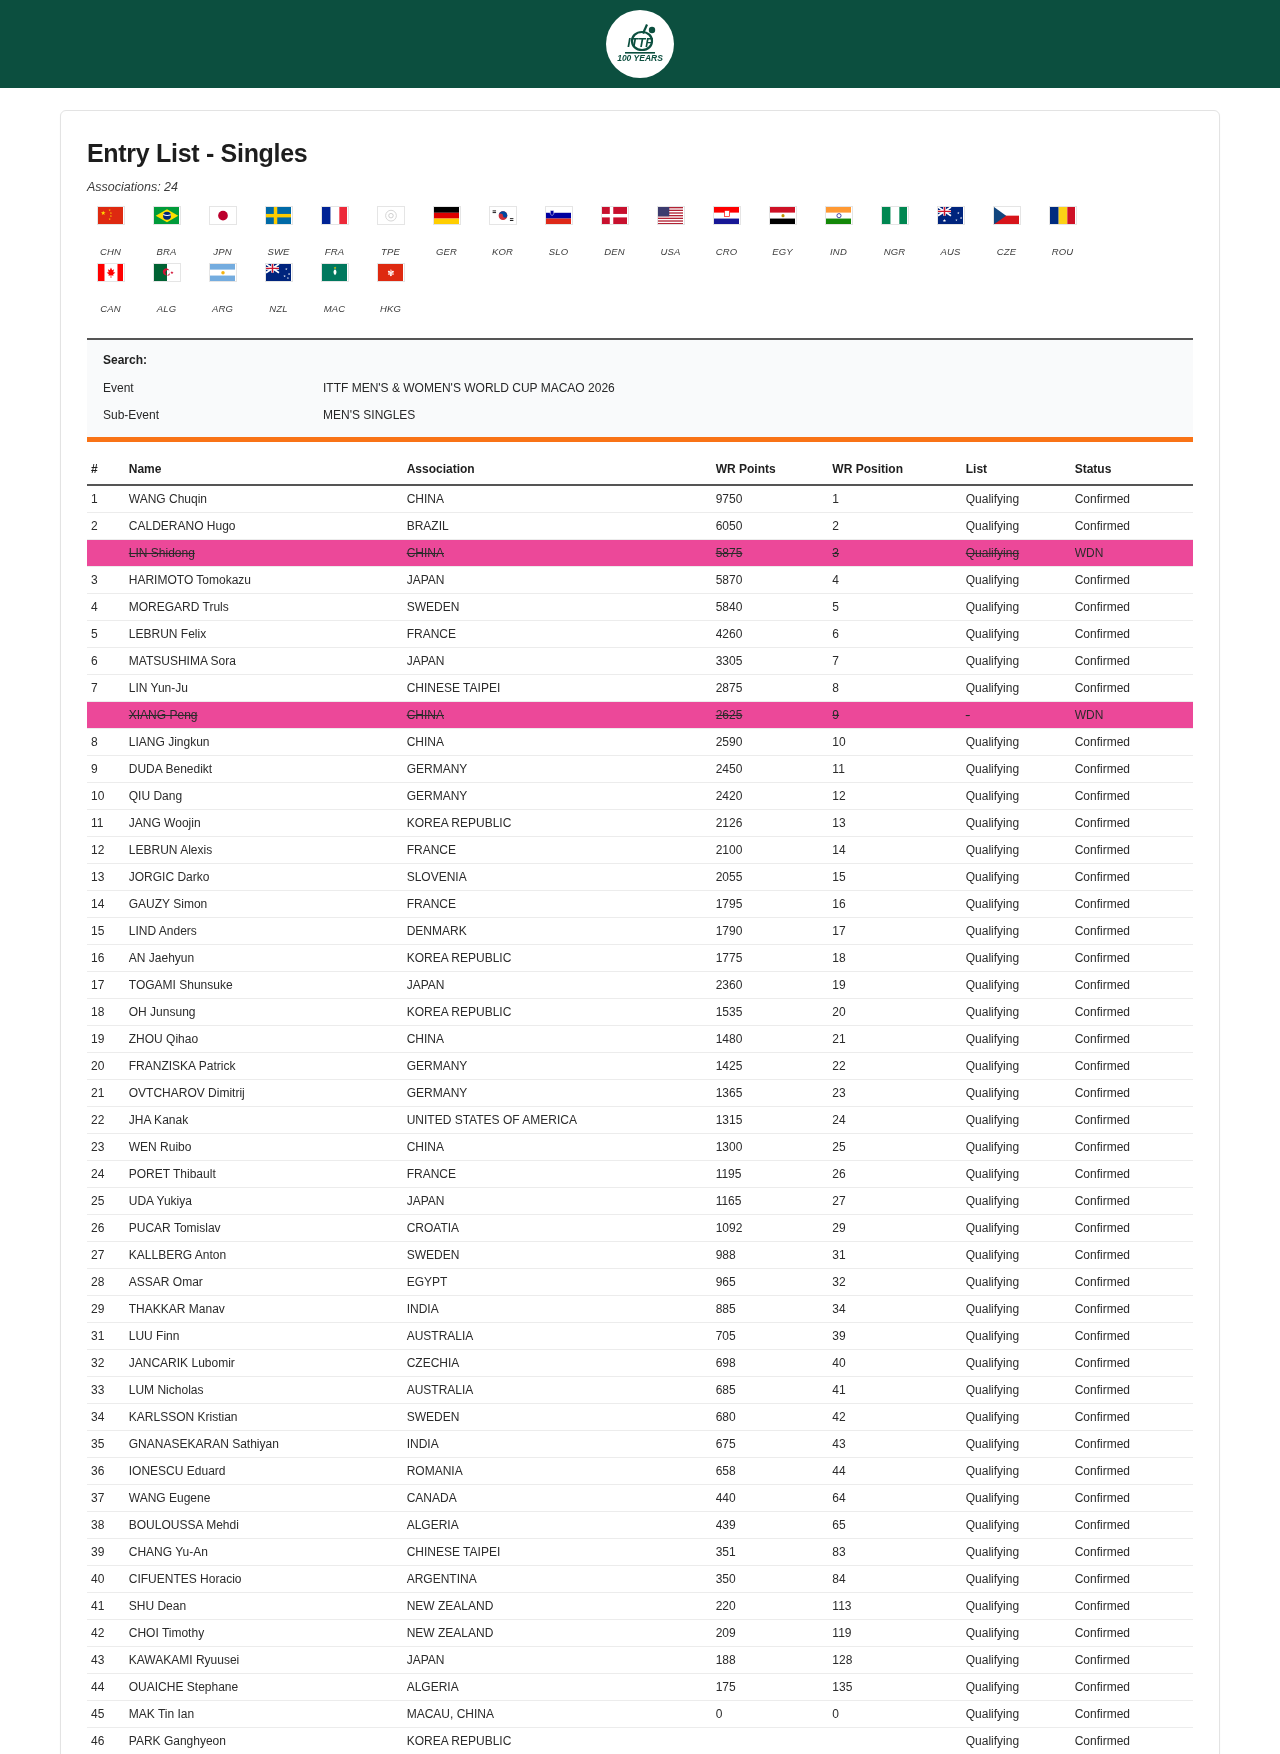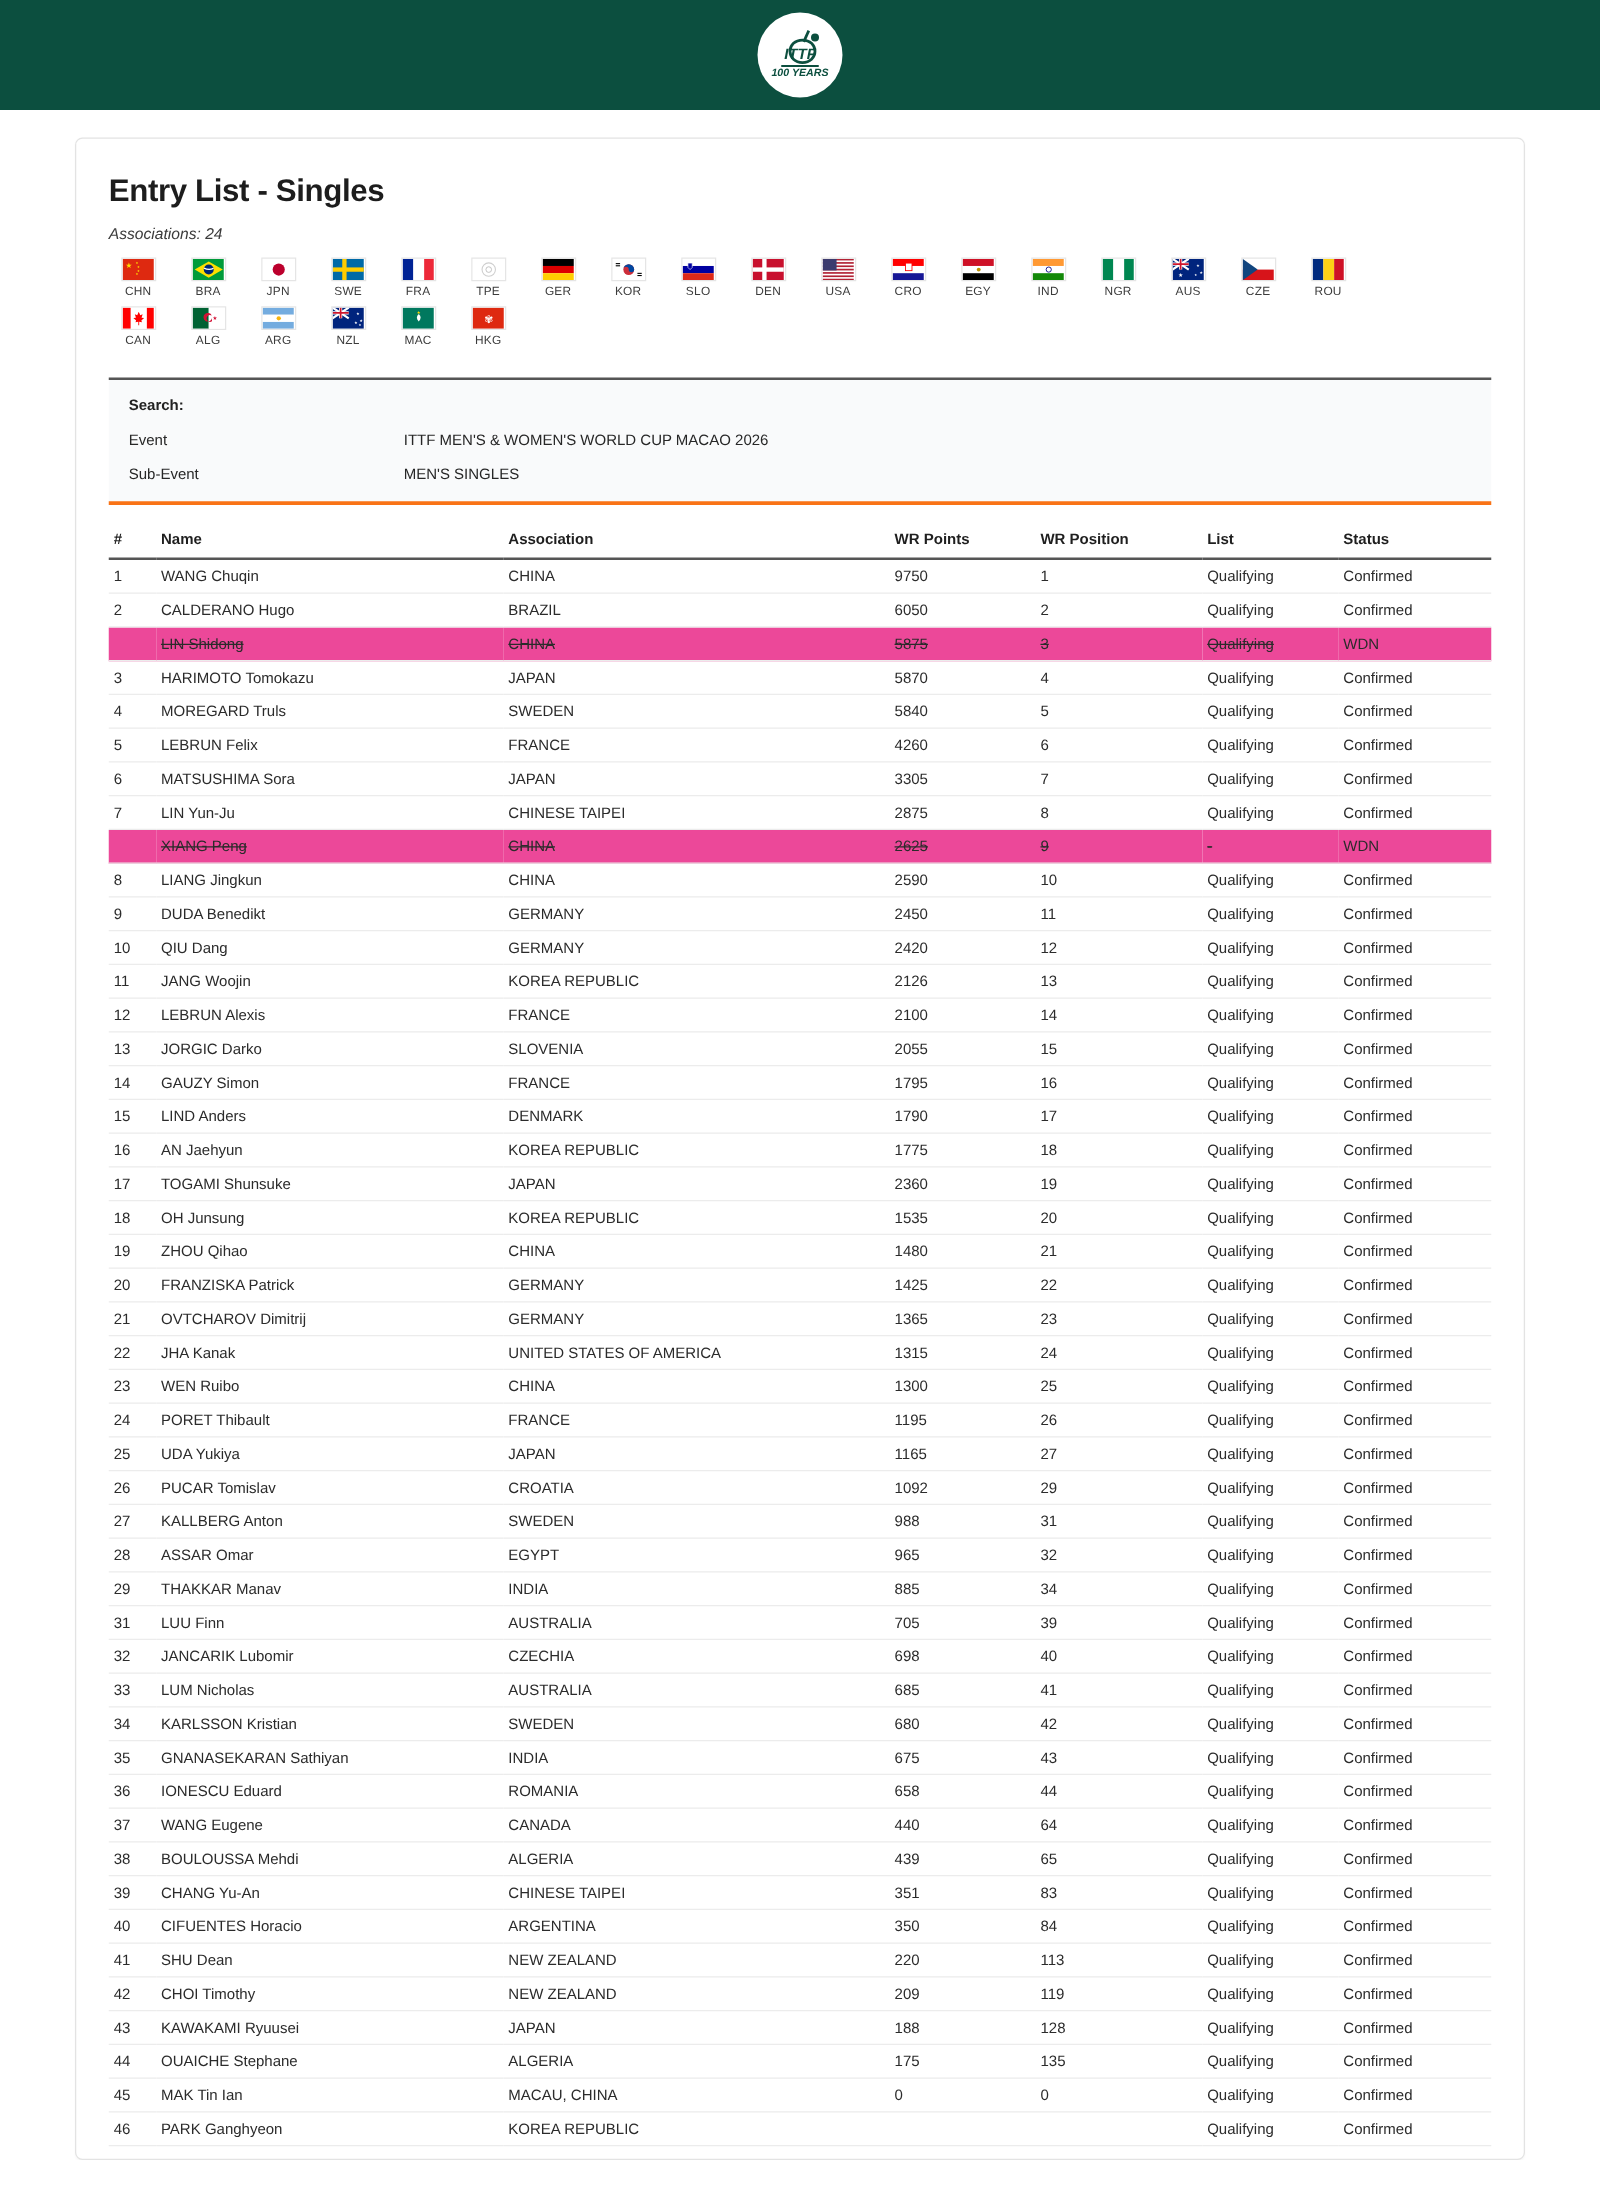--- a/index.html
+++ b/index.html
@@ -67,28 +67,29 @@
   .flag-box {
     width: 28px; height: 19px;
     border: 1px solid rgba(0,0,0,0.10);
     overflow: hidden;
     position: relative;
     display:block;
   }
   .flag-code {
     font-size: 9.5px;
     color: #3b3b3b;
-    margin-top: 3px;
+    margin-top: 21px;
     letter-spacing: 0.2px;
+    font-style: italic;
   }
 
   .searchbox {
     background: #f9fafb;
     border-top: 2px solid #555;
-    border-bottom: 3px solid #f97316;
+    border-bottom: 5px solid #f97316;
     padding: 13px 16px 13px 16px;
     margin-bottom: 14px;
   }
   .search-label {
     font-size: 12px;
     font-weight: bold;
     margin-bottom: 14px;
     color: #222;
   }
   .kv { display: flex; font-size: 12px; margin-bottom: 13px; color:#272727;gap:44px; }

